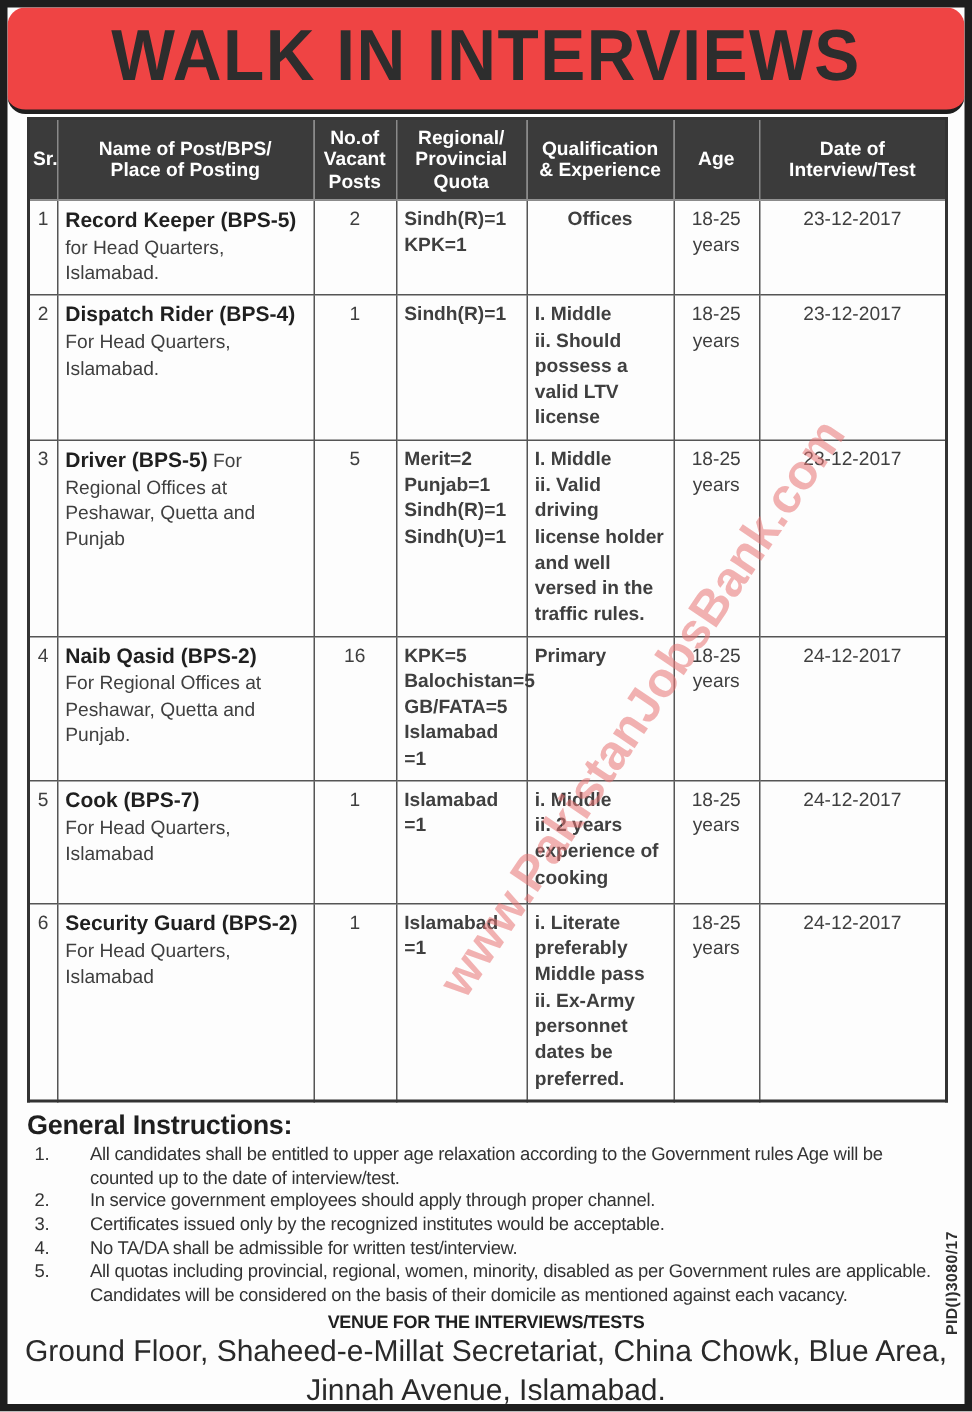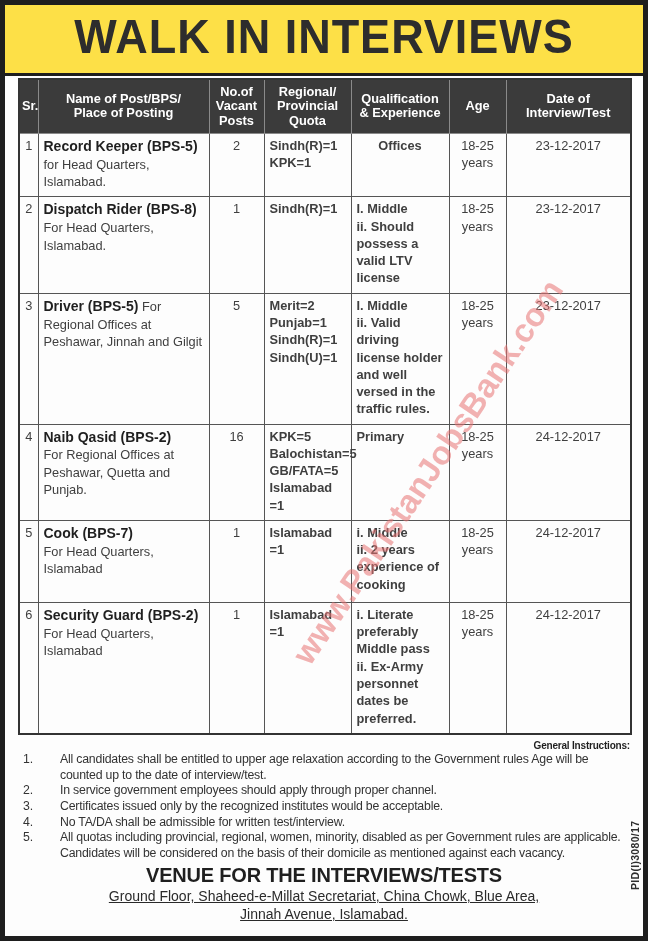--- a/index.html
+++ b/index.html
@@ -12,24 +12,25 @@
   .ad {
     position: relative;
     width: 648px; height: 941px;
     background: #fdfdfd;
     border: 5px solid #1e1e1e;
     display: flex; flex-direction: column;
     overflow: hidden;
   }
   
   .title-band {
-    background: #fde047;
+    background: #ef4444;
     border-bottom: 3px solid #1e1e1e;
     text-align: center;
     padding: 6px 0 10px;
+    border-radius: 12px;
   }
   .title-band h1 {
     margin: 0;
     font-size: 45px;
     font-weight: bold;
     letter-spacing: 1px;
     color: #2d2d2d;
     transform: scaleY(1.07);
   }
   
@@ -70,30 +71,30 @@
     background: transparent;
   }
   td.c { text-align: center; }
   td.pre { white-space: pre-line; font-weight: bold; }
   td.name-cell { white-space: pre-line; padding-left: 7px; }
   .post-title { font-weight: bold; font-size: 14px; color: #1f1f1f; }
   td.sr-cell { text-align: center; color: #555; padding-left: 1px; padding-right: 1px; }
   
   .instructions { padding: 5px 13px 0; }
   .gi-heading {
-    font-size: 10px; font-weight: bold; color: #1f1f1f;
-    letter-spacing: -0.2px; margin-bottom: 1px; text-align: right;
+    font-size: 18px; font-weight: bold; color: #1f1f1f;
+    letter-spacing: -0.2px; margin-bottom: 1px;
   }
   .gi-item { display: flex; font-size: 12.3px; letter-spacing: -0.2px; line-height: 1.28; color: #333; }
   .gi-num { flex: none; width: 28px; padding-left: 5px; }
   .gi-text { flex: 1; padding-left: 14px; }
   
   .venue { text-align: center; padding-top: 2px; }
-  .venue-heading { font-size: 20px; font-weight: bold; color: #1f1f1f; letter-spacing: -0.2px; }
-  .venue-line { font-size: 14px; color: #2a2a2a; line-height: 1.3; text-decoration: underline; }
+  .venue-heading { font-size: 12px; font-weight: bold; color: #1f1f1f; letter-spacing: -0.2px; }
+  .venue-line { font-size: 20px; color: #2a2a2a; line-height: 1.3; }
   
   .watermark {
     position: absolute;
     left: 193px; top: 448px;
     width: 460px;
     text-align: center;
     font-size: 33px; font-weight: bold;
     color: rgba(231, 115, 115, 0.55);
     transform: rotate(-56deg);
     pointer-events: none;
@@ -155,32 +156,32 @@
 <span>for Head Quarters, Islamabad.</span></td>
           <td class="c">2</td>
           <td class="pre">Sindh(R)=1
 KPK=1</td>
           <td class="pre c">Offices</td>
           <td class="c">18-25 years</td>
           <td class="c">23-12-2017</td>
         </tr>
         <tr style="height: 72px;">
           <td class="sr-cell">2</td>
-          <td class="name-cell"><span class="post-title">Dispatch Rider (BPS-8)</span>
+          <td class="name-cell"><span class="post-title">Dispatch Rider (BPS-4)</span>
 <span>For Head Quarters, Islamabad.</span></td>
           <td class="c">1</td>
           <td class="pre">Sindh(R)=1</td>
           <td class="pre">I. Middle
 ii. Should possess a valid LTV license</td>
           <td class="c">18-25 years</td>
           <td class="c">23-12-2017</td>
         </tr>
         <tr style="height: 112px;">
           <td class="sr-cell">3</td>
-          <td class="name-cell"><span class="post-title">Driver (BPS-5)</span> <span>For Regional Offices at Peshawar, Jinnah and Gilgit</span></td>
+          <td class="name-cell"><span class="post-title">Driver (BPS-5)</span> <span>For Regional Offices at Peshawar, Quetta and Punjab</span></td>
           <td class="c">5</td>
           <td class="pre">Merit=2
 Punjab=1
 Sindh(R)=1
 Sindh(U)=1</td>
           <td class="pre">I. Middle
 ii. Valid driving license holder and well versed in the traffic rules.</td>
           <td class="c">18-25 years</td>
           <td class="c">23-12-2017</td>
         </tr>

